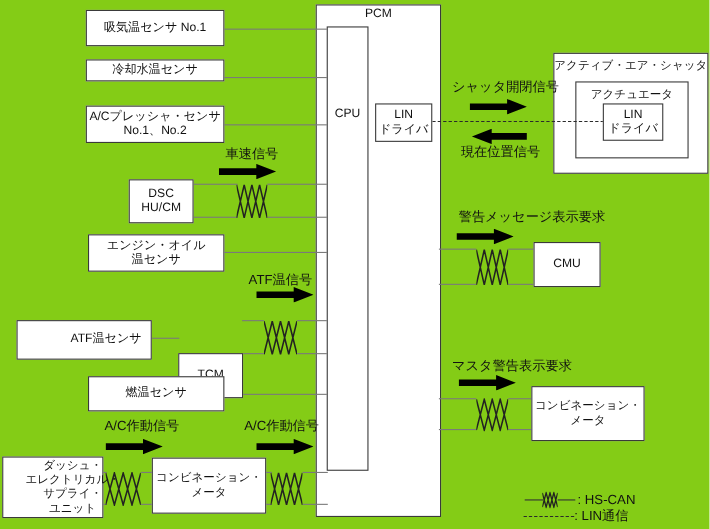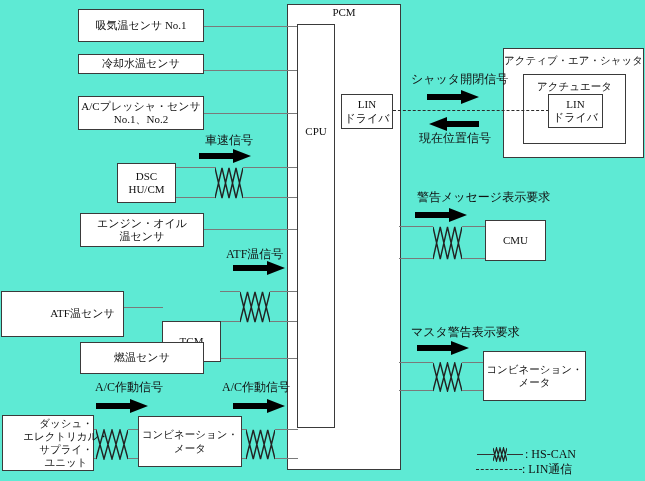--- a/index.html
+++ b/index.html
@@ -1,18 +1,18 @@
 <!DOCTYPE html>
 <html><head>
 <meta charset="utf-8">
 <style>
   html,body{margin:0;padding:0;background:#fff;}
   #stage{
-    position:relative;width:645px;height:481px;background:#5eead4;overflow:hidden;
-    font-family:Liberation Serif, serif;color:#111;
+    position:relative;width:645px;height:481px;background:#84cc16;overflow:hidden;
+    font-family:Liberation Sans, sans-serif;color:#111;
   }
   .box{
     position:absolute;box-sizing:border-box;border:1.5px solid #3a3a3a;background:#fff;
     display:flex;flex-direction:column;align-items:center;justify-content:center;
     text-align:center;font-size:11px;line-height:13.5px;white-space:nowrap;
   }
   .box .ln{display:block;}
   .frame{justify-content:flex-start;padding-top:5px;}
   .hline{position:absolute;height:0;border-top:1.5px solid #7a7a7a;}
   .dline{position:absolute;height:0;border-top:1.6px dashed #2a2a2a;}
@@ -101,21 +101,21 @@
   <div class="hline" style="left:462px;top:390px;width:21px;"></div>
   <div class="zig" style="left:433px;top:362px;">
     <svg width="29" height="30" viewBox="0 0 29 30">
         <path d="M0,1 L7.25,29 L14.5,1 L21.75,29 L29,1 M0,29 L7.25,1 L14.5,29 L21.75,1 L29,29" fill="none" stroke="#222" stroke-width="1.4"></path>
       </svg>
   </div>
 
   <div class="dline" style="left:393px;top:110px;width:156px;"></div>
 
   <div class="box" style="left:297px;top:24px;width:38px;height:404px;align-items:center;justify-content:flex-start;">
-    <span class="ln" style="margin-top:100px;">CPU</span>
+    <span class="ln" style="margin-top:72px;">CPU</span>
   </div>
   <div class="box" style="left:341px;top:94px;width:52px;height:35px;">
     <span class="ln">LIN</span>
     <span class="ln">ドライバ</span>
   </div>
 
   <div class="box" style="left:78px;top:9px;width:126px;height:33px;justify-content:center;">
     <span class="ln">吸気温センサ No.1</span>
   </div>
   <div class="box" style="left:78px;top:54px;width:126px;height:20px;">
@@ -126,21 +126,21 @@
     <span class="ln">No.1、No.2</span>
   </div>
   <div class="box" style="left:80px;top:213px;width:124px;height:34px;">
     <span class="ln">エンジン・オイル</span>
     <span class="ln">温センサ</span>
   </div>
   <div class="box" style="left:117px;top:163px;width:59px;height:40px;">
     <span class="ln">DSC</span>
     <span class="ln">HU/CM</span>
   </div>
-  <div class="box" style="left:1px;top:291px;width:123px;height:46px;padding-left:40px;">
+  <div class="box" style="left:15px;top:291px;width:123px;height:36px;padding-left:40px;">
     <span class="ln">ATF温センサ</span>
   </div>
   <div class="box" style="left:162px;top:285px;width:59px;height:41px;margin-top:36px;">
     <span class="ln">TCM</span>
   </div>
   <div class="box" style="left:80px;top:342px;width:124px;height:32px;">
     <span class="ln">燃温センサ</span>
   </div>
   <div class="box" style="left:2px;top:415px;width:92px;height:56px;font-size:10.5px;line-height:13px;padding-left:36px;">
     <span class="ln">ダッシュ・</span>

